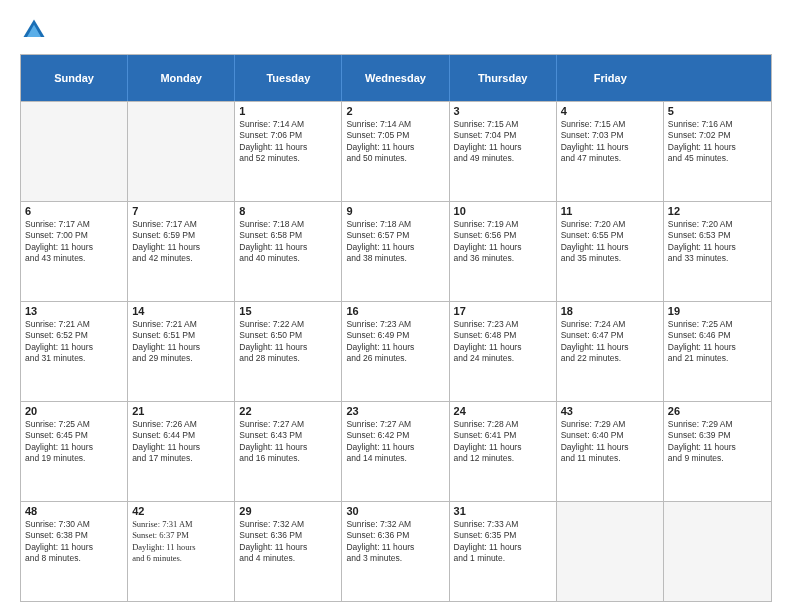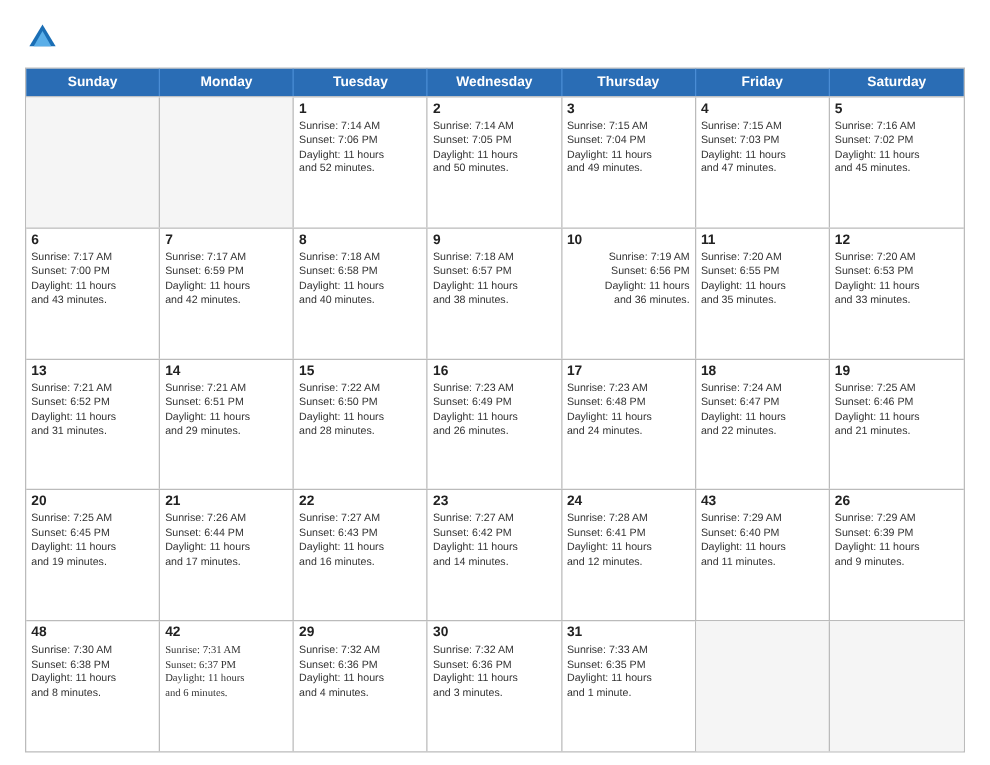--- a/index.html
+++ b/index.html
@@ -69,21 +69,21 @@
     .cal-header-row {
       display: grid;
       grid-template-columns: repeat(7, 1fr);
       background: #2a6db5;
     }
     .cal-header-cell {
       color: #fff;
       font-size: 11px;
       font-weight: bold;
       text-align: center;
-      padding: 5px 2px;
+      padding: 17px 2px;
       border-right: 1px solid #4a8dd5;
     }
     .cal-header-cell:last-child { border-right: none; }
     .cal-body {
       display: flex;
       flex-direction: column;
       flex: 1;
     }
     .cal-row {
       display: grid;
@@ -135,21 +135,20 @@
   </div>
 
   <div class="calendar">
     <div class="cal-header-row" id="cal-header">
         <div class="cal-header-cell">Sunday</div>
         <div class="cal-header-cell">Monday</div>
         <div class="cal-header-cell">Tuesday</div>
         <div class="cal-header-cell">Wednesday</div>
         <div class="cal-header-cell">Thursday</div>
         <div class="cal-header-cell">Friday</div>
-        <div class="cal-header-cell">Saturday</div>
       </div>
     <div class="cal-body" id="cal-body">
         <div class="cal-row">
           <div class="cal-cell empty"></div>
           <div class="cal-cell empty"></div>
           <div class="cal-cell">
             <div class="day-num">1</div>
             <div class="day-info" style="white-space: pre-line;">Sunrise: 7:14 AM
 Sunset: 7:06 PM
 Daylight: 11 hours
@@ -208,21 +207,21 @@
           </div>
           <div class="cal-cell">
             <div class="day-num">9</div>
             <div class="day-info" style="white-space: pre-line;">Sunrise: 7:18 AM
 Sunset: 6:57 PM
 Daylight: 11 hours
 and 38 minutes.</div>
           </div>
           <div class="cal-cell">
             <div class="day-num">10</div>
-            <div class="day-info" style="white-space: pre-line; text-align: right;">Sunrise: 7:19 AM
+            <div class="day-info" style="white-space: pre-line;">Sunrise: 7:19 AM
 Sunset: 6:56 PM
 Daylight: 11 hours
 and 36 minutes.</div>
           </div>
           <div class="cal-cell">
             <div class="day-num">11</div>
             <div class="day-info" style="white-space: pre-line;">Sunrise: 7:20 AM
 Sunset: 6:55 PM
 Daylight: 11 hours
 and 35 minutes.</div>

